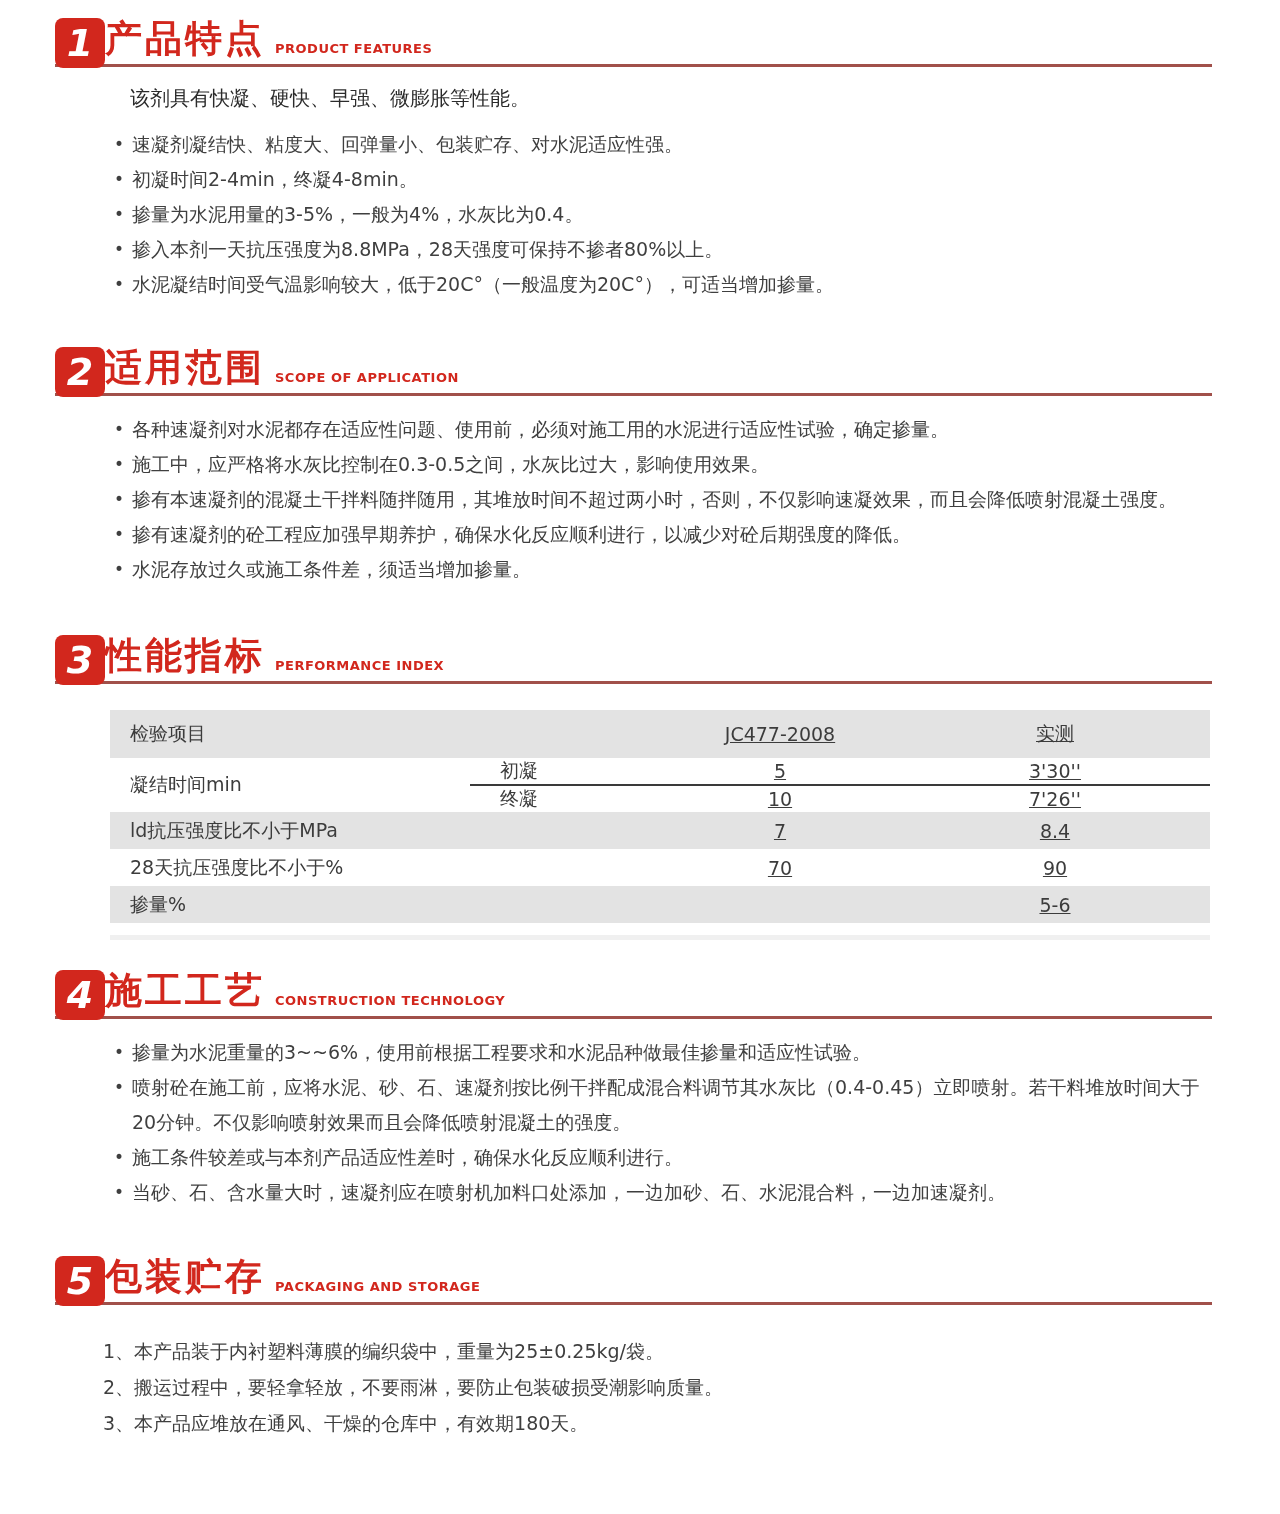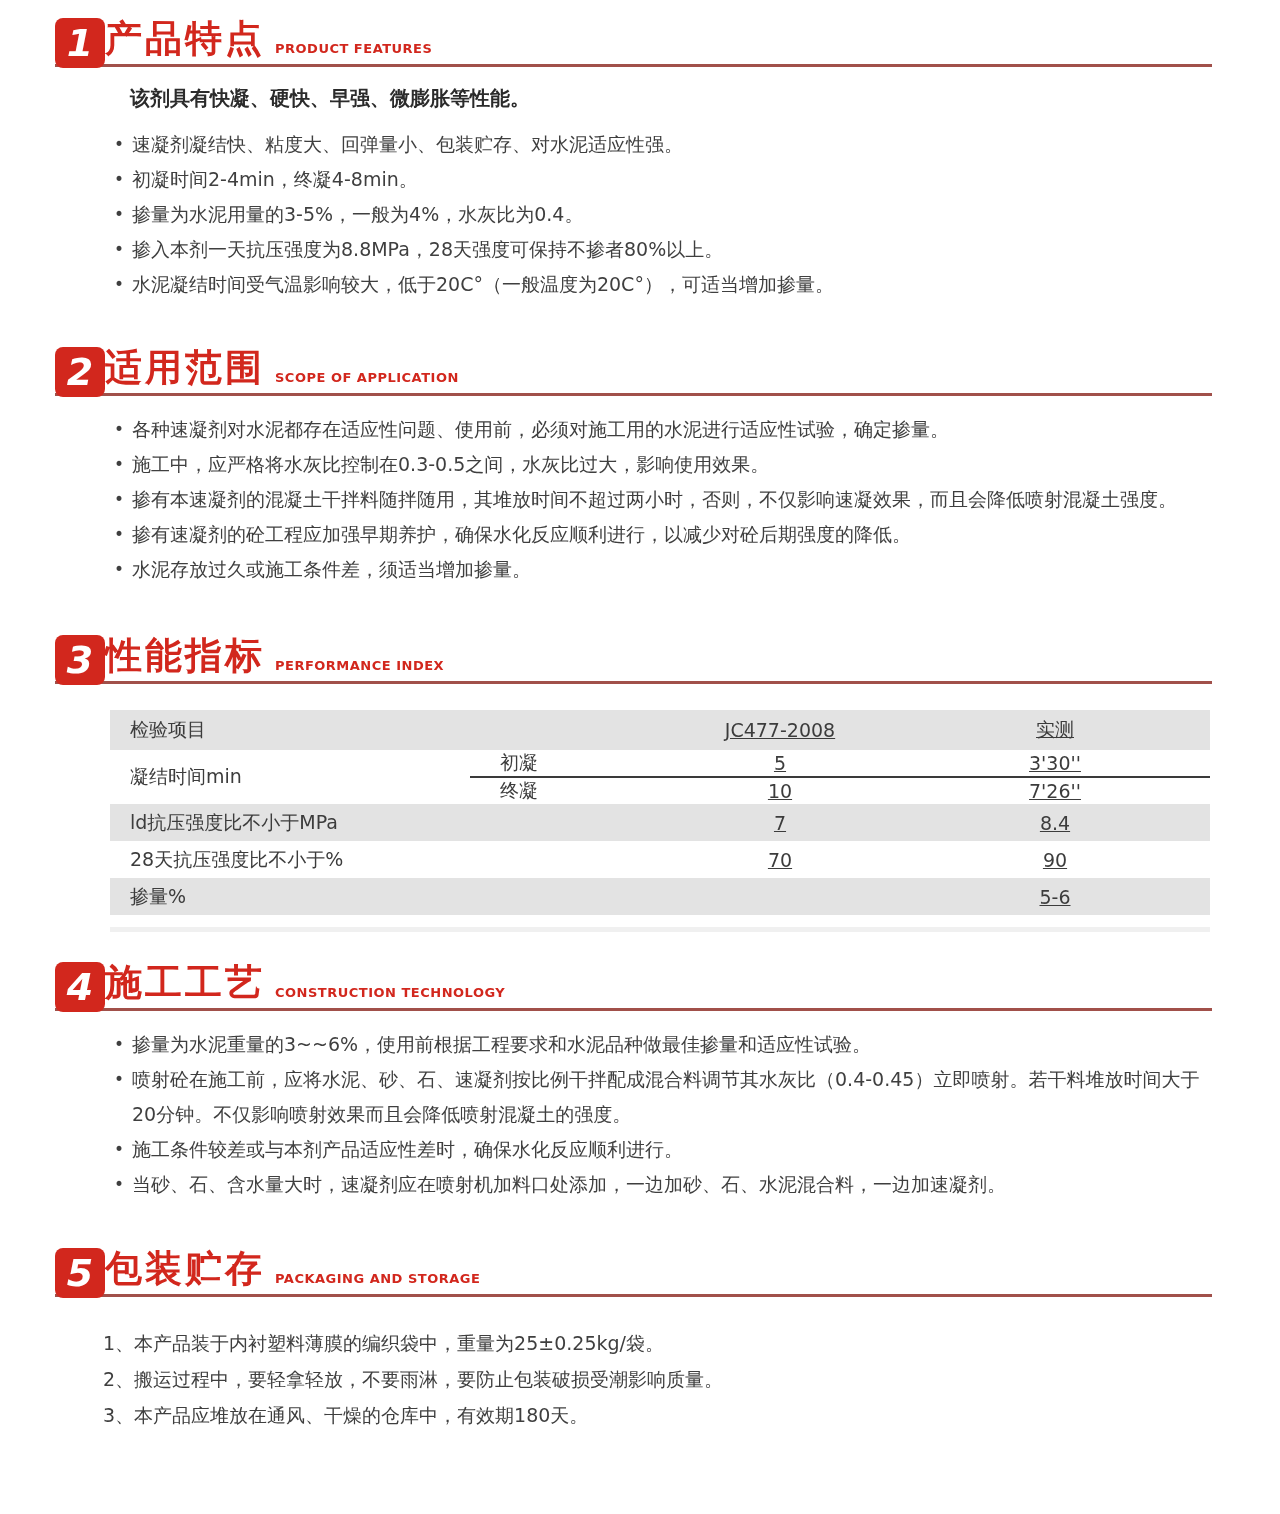--- a/index.html
+++ b/index.html
@@ -49,21 +49,21 @@
     color: #d2271d;
     margin-left: 10px;
     padding-bottom: 8px;
     letter-spacing: 0.5px;
   }
 
   
   .intro {
     margin: 16px 70px 0 130px;
     font-size: 20px;
-    font-weight: bold;
+    font-weight: normal;
     color: #2b2b2b;
     line-height: 30px;
   }
   ul.bullets {
     list-style: none;
     margin: 14px 0 0 0;
     padding: 0 66px 0 112px;
   }
   ul.bullets li {
     position: relative;
@@ -89,21 +89,21 @@
   }
   .perf-table th, .perf-table td {
     padding: 0;
     font-weight: normal;
     vertical-align: middle;
   }
   .perf-table tr.stripe { background: #e3e3e3; }
   .perf-table .c-left { text-align: left; padding-left: 20px; }
   .perf-table .c-sub  { text-align: left; padding-left: 30px; }
   .perf-table .c-mid  { text-align: center; text-decoration: underline; }
-  .perf-table tr.hrow th { font-weight: 500; height: 40px; }
+  .perf-table tr.hrow th { font-weight: 500; height: 48px; }
   .perf-table tr.trow td { height: 22px; }
   .perf-table tr.srow td { height: 37px; }
   .perf-table tr.split td.divider { border-bottom: 2px solid #3a3a3a; }
   .table-footer-line {
     width: 1100px;
     height: 5px;
     background: #f0f0f0;
     margin: 12px 0 0 110px;
   }
 

